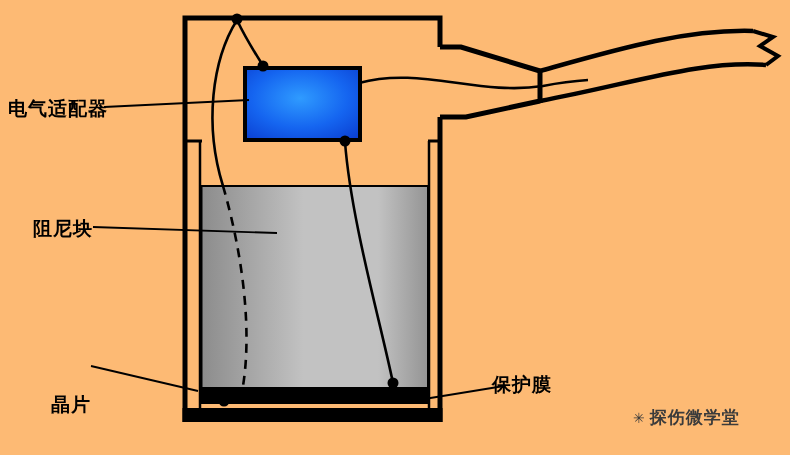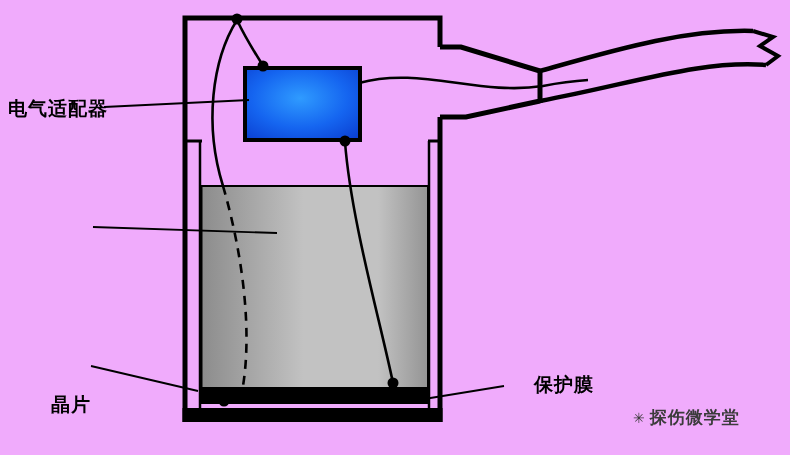--- a/index.html
+++ b/index.html
@@ -1,28 +1,28 @@
 <!DOCTYPE html>
 <html><head>
 <meta charset="utf-8">
 <style>
   html,body{margin:0;padding:0;background:#fff;}
   .stage{
-    position:relative;width:790px;height:455px;background:#f0abfc;overflow:hidden;
+    position:relative;width:790px;height:455px;background:#fdba74;overflow:hidden;
     font-family:"DejaVu Sans","Liberation Sans",sans-serif;
   }
   .stage svg{position:absolute;left:0;top:0;}
   .lbl{
     position:absolute;font-weight:bold;font-size:19px;color:#000;
     white-space:nowrap;letter-spacing:1px;
   }
   .lbl-adapter{left:8px;top:96px;}
   .lbl-damping{left:33px;top:216px;}
   .lbl-crystal{left:51px;top:355px;margin-top:37px;}
-  .lbl-film{left:534px;top:372px;}
+  .lbl-film{left:492px;top:372px;}
   .watermark{
     position:absolute;left:633px;top:406px;display:flex;align-items:center;gap:4px;
     color:#3b3b3b;font-size:17px;font-weight:bold;letter-spacing:1px;
   }
   .watermark .wicon{font-size:14px;font-weight:normal;}
 </style>
 </head>
 <body>
 
 <div class="stage">
@@ -75,20 +75,21 @@
       <circle cx="224" cy="401" r="5.5"></circle>
     </g>
 
     <path d="M 104,107 L 249,100" stroke="#000" stroke-width="1.8" fill="none"></path>
     <path d="M 93,227 L 277,233" stroke="#000" stroke-width="1.8" fill="none"></path>
     <path d="M 91,366 L 198,391" stroke="#000" stroke-width="1.8" fill="none"></path>
     <path d="M 504,386 L 412,401" stroke="#000" stroke-width="1.8" fill="none"></path>
   </svg>
 
   <div class="lbl lbl-adapter">电气适配器</div>
+  <div class="lbl lbl-damping">阻尼块</div>
   <div class="lbl lbl-crystal">晶片</div>
   <div class="lbl lbl-film">保护膜</div>
 
   <div class="watermark">
     <span class="wicon">✳</span>
     <span>探伤微学堂</span>
   </div>
 
 </div>
 

